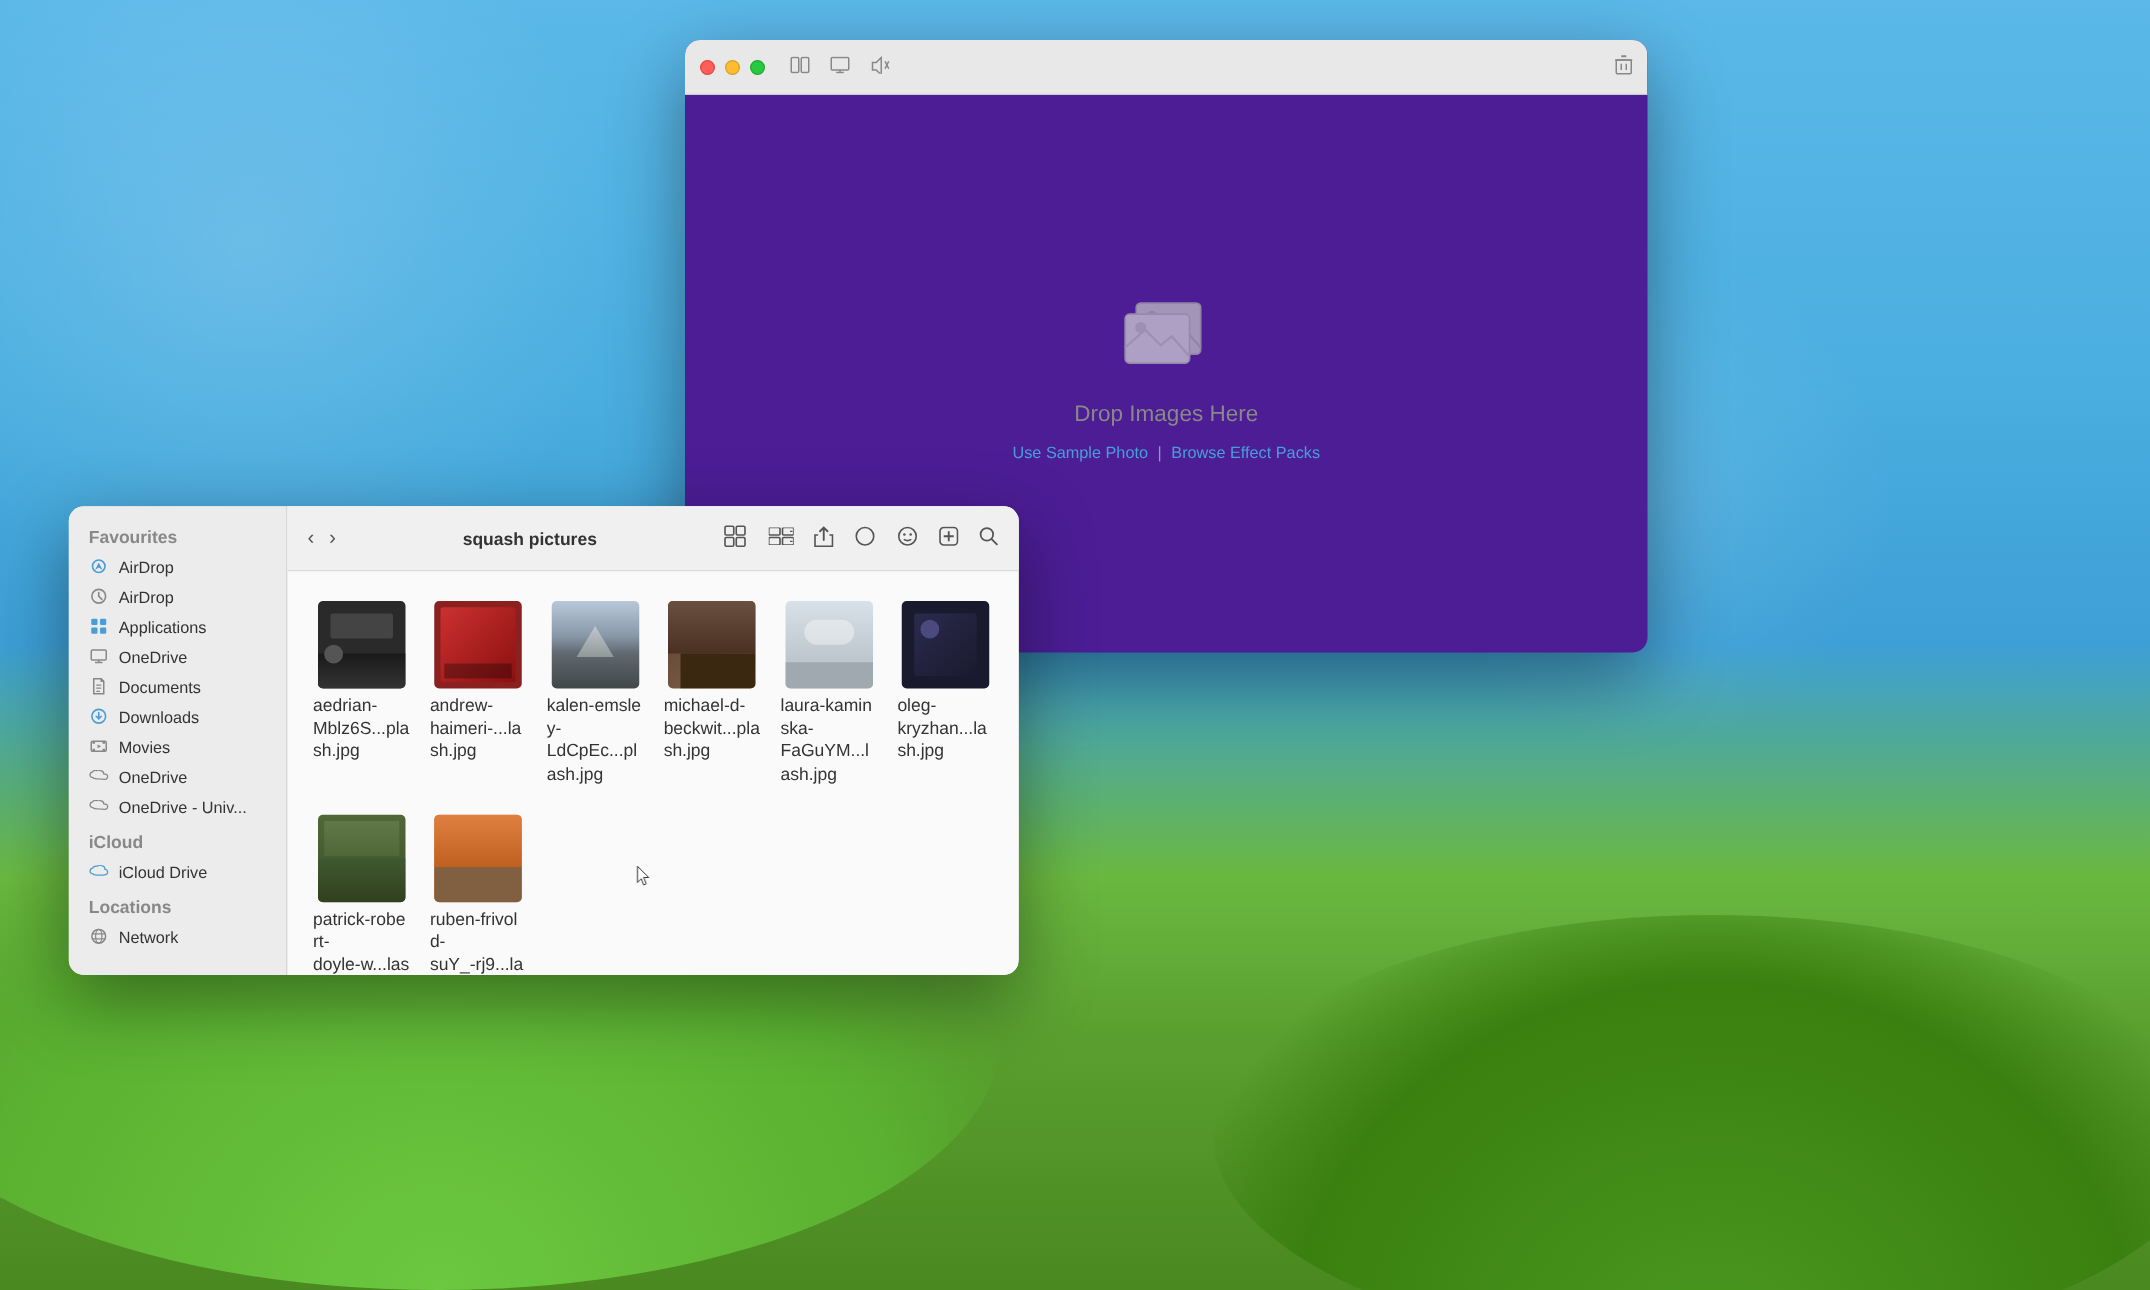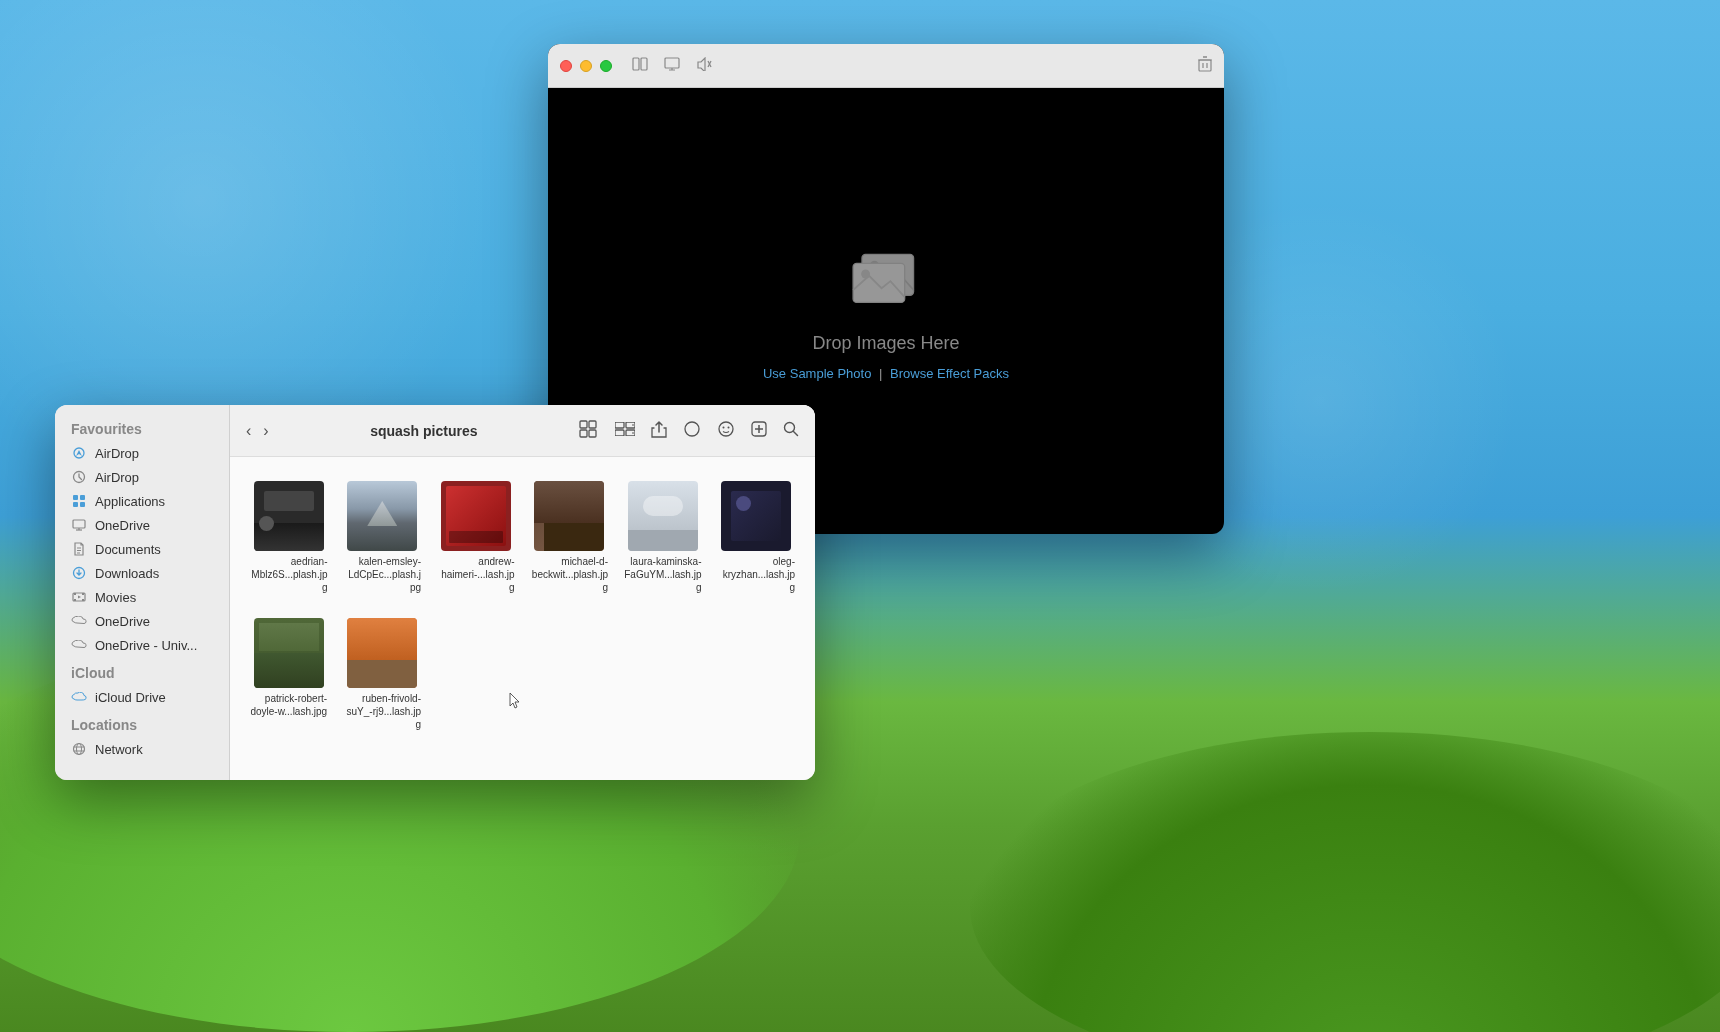--- a/index.html
+++ b/index.html
@@ -44,25 +44,25 @@
       position: absolute;
       bottom: -50px; right: -50px;
       width: 800px; height: 350px;
       background: radial-gradient(ellipse at 50% 100%, #4a9820 0%, #3a8010 60%, transparent 80%);
       border-radius: 50%;
     }
 
     
     .editor-window {
       position: absolute;
-      top: 44px;
+      top: 32px;
       left: 548px;
-      width: 676px;
+      width: 770px;
       height: 490px;
-      background: #000000;
+      background: #4c1d95;
       border-radius: 12px;
       box-shadow: 0 20px 60px rgba(0,0,0,0.4);
       overflow: hidden;
     }
     .editor-titlebar {
       height: 44px;
       background: #e8e8e8;
       border-bottom: 1px solid #ccc;
       display: flex;
       align-items: center;
@@ -241,23 +241,23 @@
       height: 70px;
       border-radius: 4px;
       overflow: hidden;
       background: #ccc;
       display: flex;
       align-items: center;
       justify-content: center;
       flex-shrink: 0;
     }
     .file-name {
-      font-size: 10px;
+      font-size: 14px;
       color: #333;
-      text-align: right;
+      text-align: left;
       word-break: break-all;
       line-height: 1.3;
       max-width: 80px;
     }
   </style>
 </head>
 <body>
 
 <div class="desktop-bg">
   <div class="bg-circle1"></div>
@@ -528,32 +528,32 @@
       <div class="file-item">
         <div class="file-thumb" style="background:#2a2a2a; position:relative; overflow:hidden;">
           <div style="position:absolute;bottom:0;left:0;right:0;height:40%;background:linear-gradient(180deg,#1a1a1a,#333);"></div>
           <div style="position:absolute;top:10px;left:10px;right:10px;height:20px;background:#444;border-radius:2px;"></div>
           <div style="position:absolute;top:35px;left:5px;width:15px;height:15px;background:#555;border-radius:50%;"></div>
         </div>
         <div class="file-name">aedrian-<br>Mblz6S...plash.jpg</div>
       </div>
 
       <div class="file-item">
-        <div class="file-thumb" style="background:linear-gradient(180deg,#b8c8d8 0%,#8898a8 40%,#606870 60%,#404848 100%); position:relative; overflow:hidden;">
-          <div style="position:absolute;top:20px;left:50%;transform:translateX(-50%);width:30px;height:25px;background:linear-gradient(180deg,#c0c8d0,#909898);clip-path:polygon(50% 0%,0% 100%,100% 100%);"></div>
-        </div>
-        <div class="file-name">kalen-emsley-<br>LdCpEc...plash.jpg</div>
-      </div>
-
-      <div class="file-item">
         <div class="file-thumb" style="background:#8b2020; position:relative; overflow:hidden;">
           <div style="position:absolute;top:5px;left:5px;right:5px;bottom:5px;background:linear-gradient(135deg,#cc3030,#8b1010);border-radius:2px;"></div>
           <div style="position:absolute;bottom:8px;left:8px;right:8px;height:12px;background:rgba(0,0,0,0.3);border-radius:1px;"></div>
         </div>
         <div class="file-name">andrew-<br>haimeri-...lash.jpg</div>
+      </div>
+
+      <div class="file-item">
+        <div class="file-thumb" style="background:linear-gradient(180deg,#b8c8d8 0%,#8898a8 40%,#606870 60%,#404848 100%); position:relative; overflow:hidden;">
+          <div style="position:absolute;top:20px;left:50%;transform:translateX(-50%);width:30px;height:25px;background:linear-gradient(180deg,#c0c8d0,#909898);clip-path:polygon(50% 0%,0% 100%,100% 100%);"></div>
+        </div>
+        <div class="file-name">kalen-emsley-<br>LdCpEc...plash.jpg</div>
       </div>
 
       <div class="file-item">
         <div class="file-thumb" style="background:linear-gradient(135deg,#5a4030,#8a6850); position:relative; overflow:hidden;">
           <div style="position:absolute;top:0;left:0;right:0;height:60%;background:linear-gradient(180deg,#6a5040,#4a3020);"></div>
           <div style="position:absolute;bottom:0;left:10px;right:0;height:40%;background:#3a2810;"></div>
         </div>
         <div class="file-name">michael-d-<br>beckwit...plash.jpg</div>
       </div>
 

